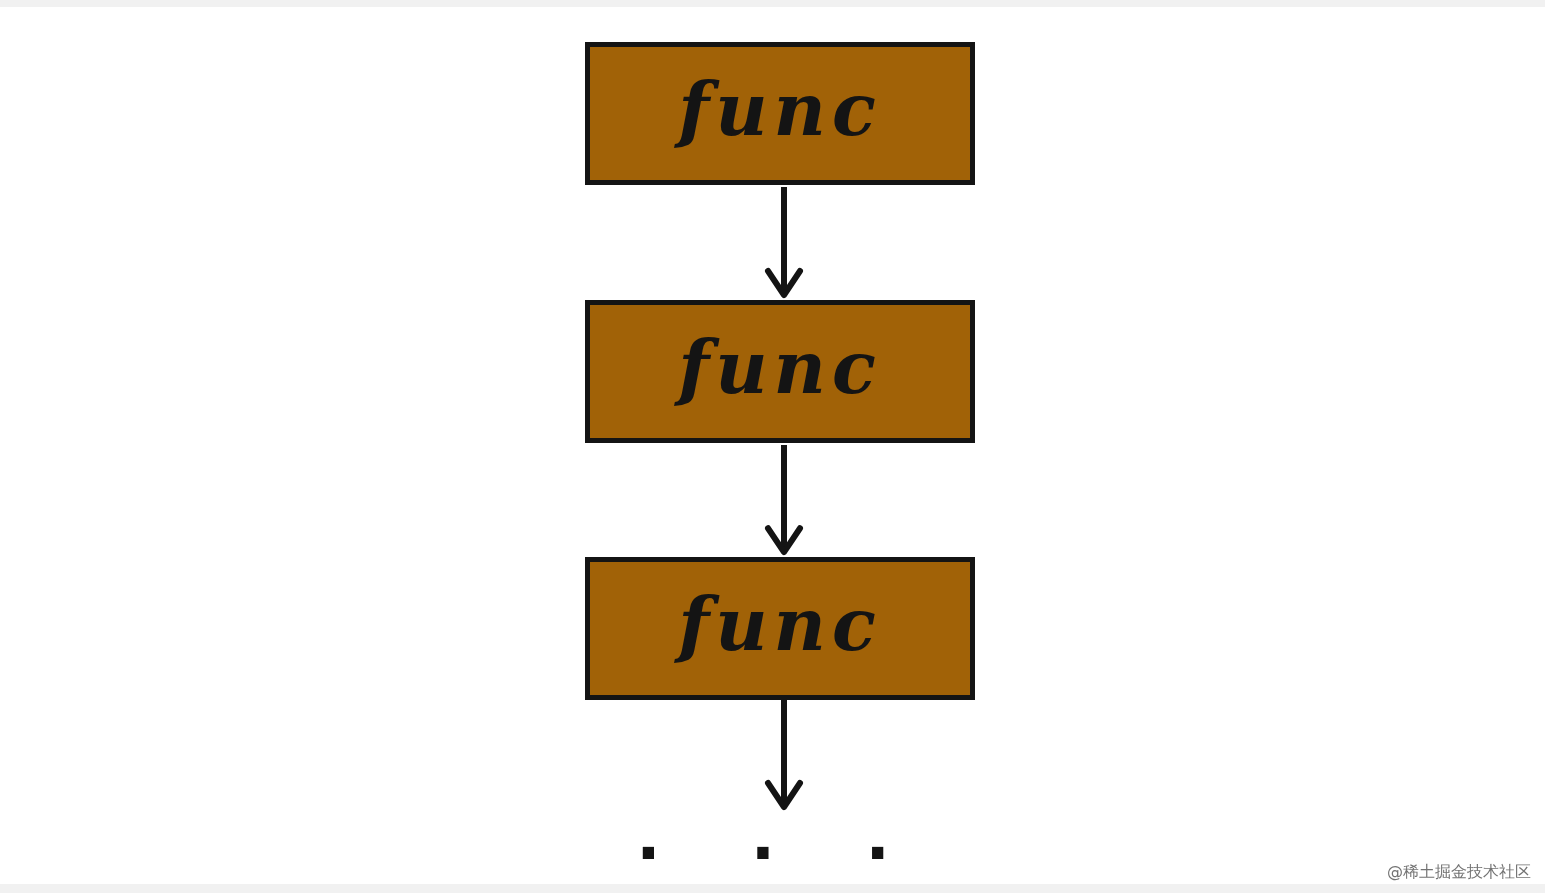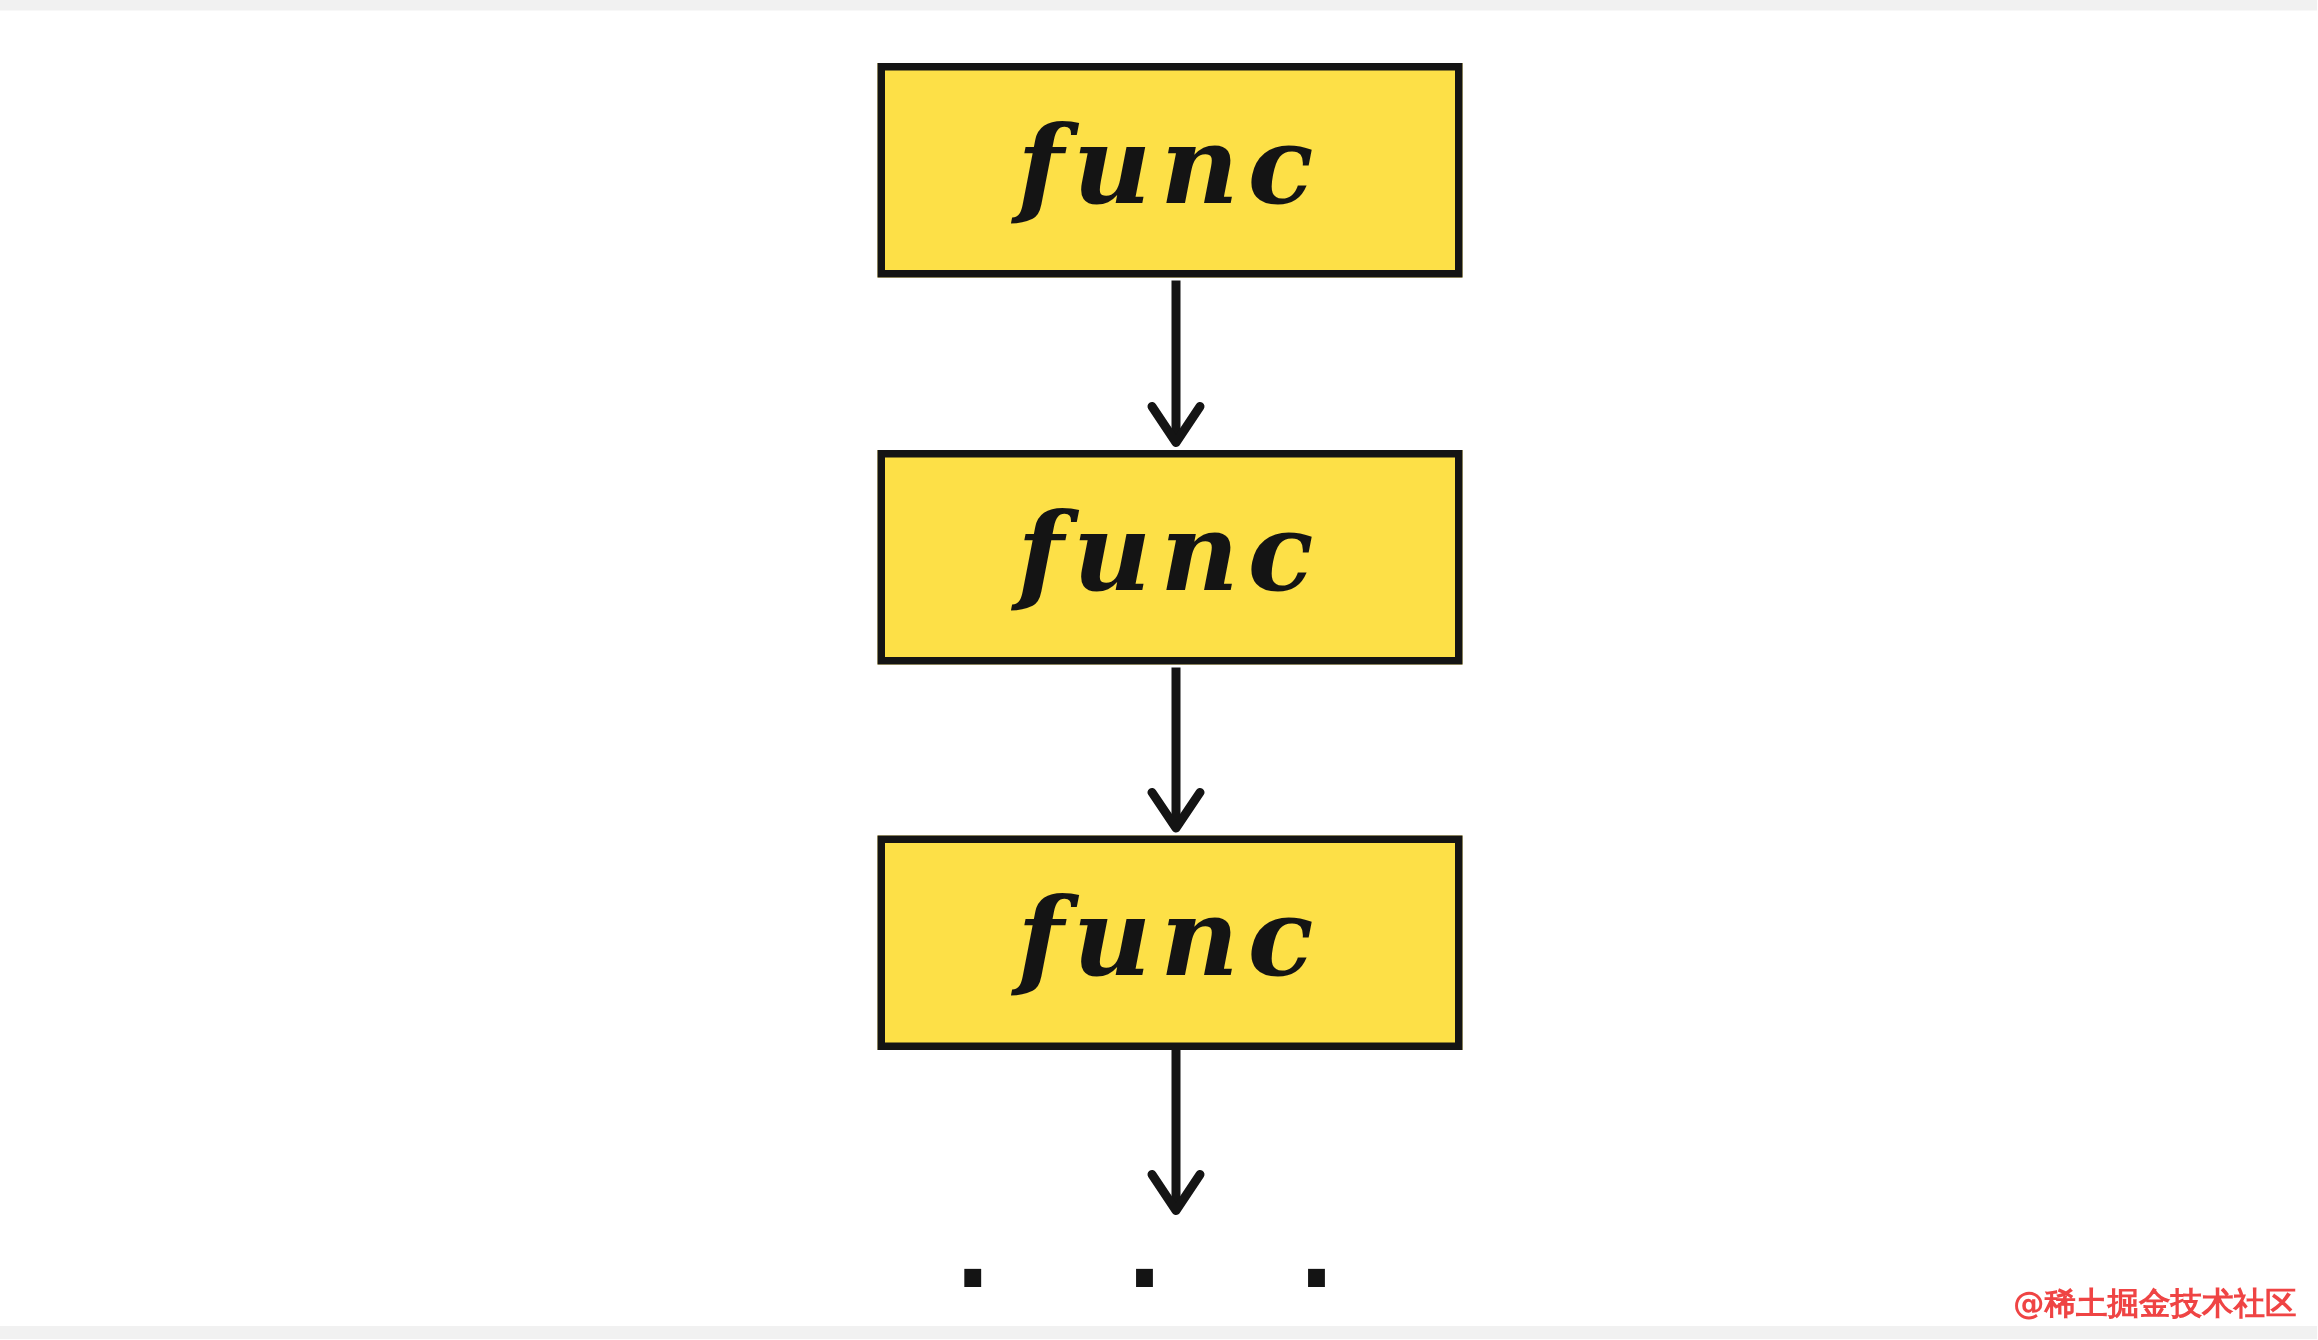--- a/index.html
+++ b/index.html
@@ -26,21 +26,21 @@
   .edge-strip.top { top: 0; }
   .edge-strip.bottom { bottom: 0; height: 9px; }
 
   .func-node {
     position: absolute;
     left: 585px;
     width: 390px;
     height: 143px;
     box-sizing: border-box;
     border: 5px solid #141414;
-    background: #fde047;
+    background: #a16207;
     display: flex;
     align-items: center;
     justify-content: center;
   }
   .func-node .label {
     font-family: "DejaVu Serif", serif;
     font-style: italic;
     font-weight: bold;
     font-size: 72px;
     letter-spacing: 6px;
@@ -74,24 +74,23 @@
     letter-spacing: 34px;
     color: #141414;
     user-select: none;
   }
 
   .watermark {
     position: absolute;
     right: 14px;
     bottom: 10px;
     font-family: "DejaVu Sans", sans-serif;
-    font-size: 21px;
-    color: #ef4444;
+    font-size: 16px;
+    color: #737373;
     user-select: none;
-    font-weight: bold;
   }
 </style>
 </head>
 <body>
 
 <div class="canvas">
 
   <div class="edge-strip top"></div>
 
   <div class="func-node node-1">

